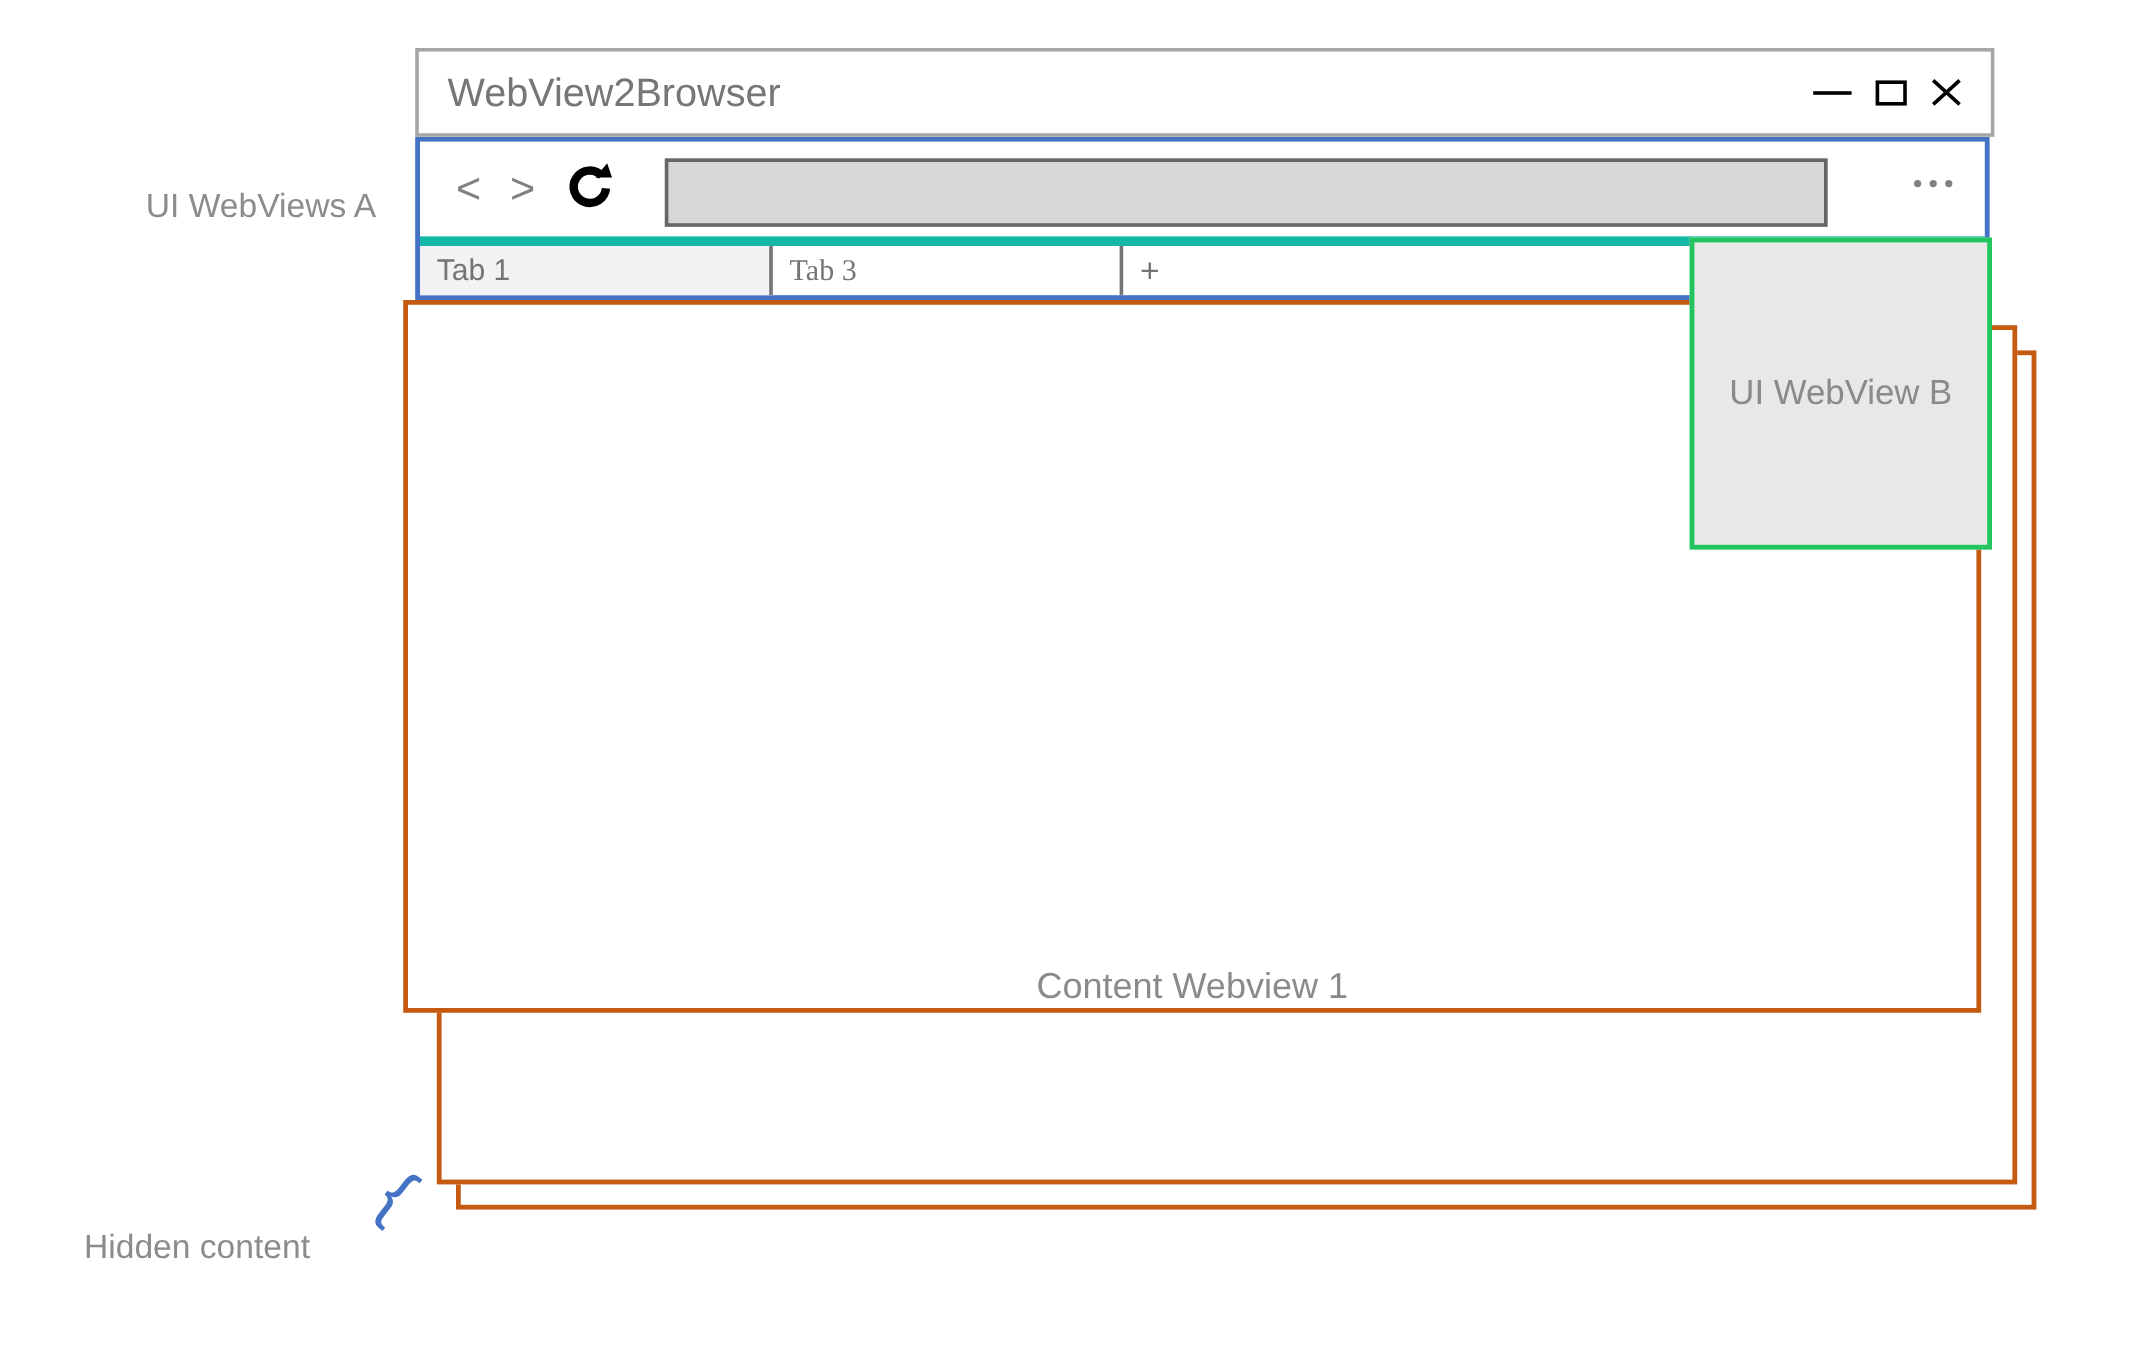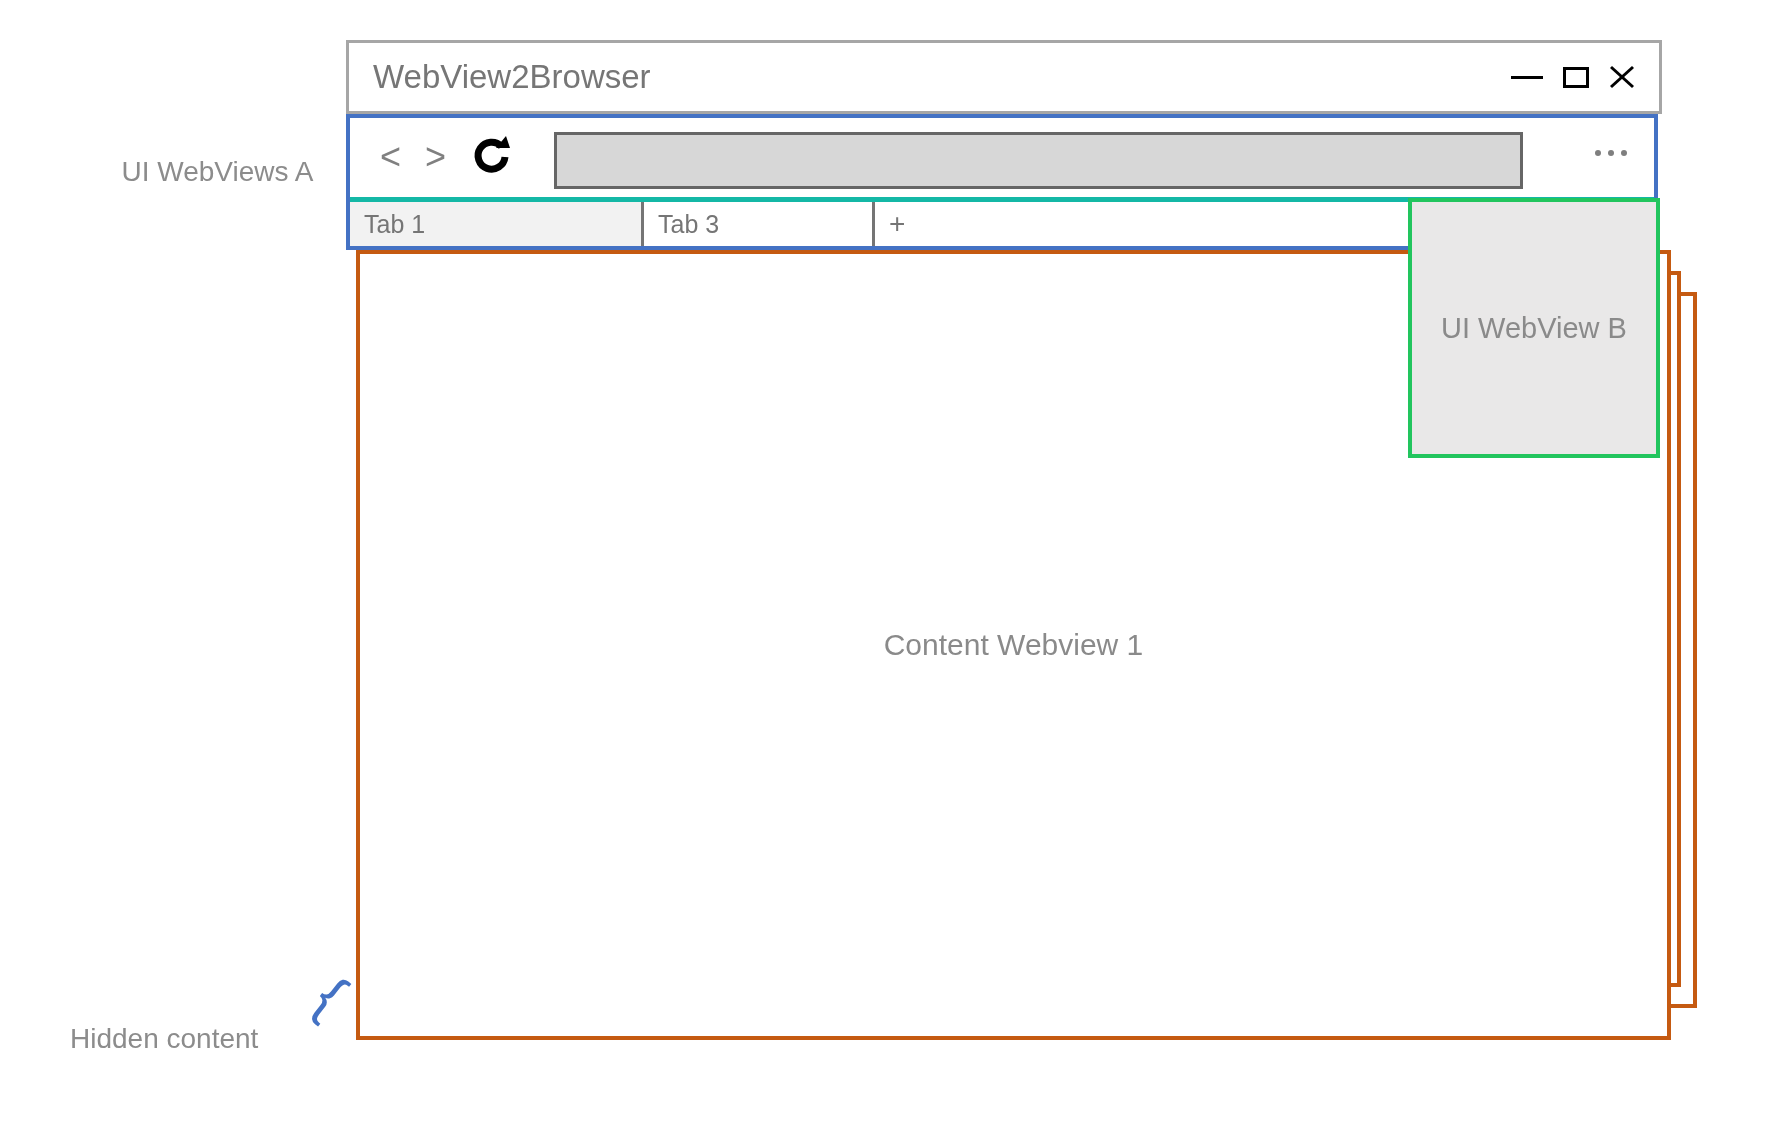--- a/index.html
+++ b/index.html
@@ -7,22 +7,22 @@
     width:1785px;height:1121px;position:relative;background:#ffffff;
     font-family:"Liberation Sans", sans-serif;overflow:hidden;
   }
   .abs{position:absolute;box-sizing:border-box;}
 
   
   .stack-rect{background:#ffffff;border:4px solid #C55A11;}
   #rect3{left:380px;top:292px;width:1317px;height:716px;}
   #rect2{left:364px;top:271px;width:1317px;height:716px;}
   #rect1{
-    left:356px;top:250px;width:1315px;height:790px;
-    display:flex;align-items:center;justify-content:center;
+    left:336px;top:250px;width:1315px;height:594px;
+    display:flex;align-items:flex-end;justify-content:center;
     color:#8a8a8a;font-size:30px;
   }
 
   
   #titlebar{
     left:346px;top:40px;width:1316px;height:74px;
     background:#ffffff;border:3px solid #A6A6A6;
     display:flex;align-items:center;z-index:5;
   }
   #titlebar .title{margin-left:24px;font-size:33px;color:#767676;}
@@ -48,28 +48,28 @@
     position:absolute;left:204px;top:14px;width:963px;height:51px;
     background:#D7D7D7;border:3px solid #666666;
   }
   #menu-dots{
     position:absolute;left:1245px;top:32px;display:flex;gap:7px;align-items:center;
   }
   #menu-dots i{width:6px;height:6px;border-radius:50%;background:#7f7f7f;}
 
   #tabrow{
     position:absolute;left:0;right:0;top:79px;bottom:0;
-    border-top:5px solid #14b8a6;display:flex;
+    border-top:8px solid #14b8a6;display:flex;
   }
   .tab{
     border-right:3px solid #757575;display:flex;align-items:center;
     padding-left:14px;font-size:25px;color:#757575;box-sizing:border-box;
   }
   .tab.active{background:#F2F2F2;}
-  #tab1{width:294px;} #tab2{width:296px;} #tab3{width:231px;}
+  #tab1{width:294px;} #tab2{width:296px;} #tab3{width:292px;font-family:Liberation Serif, serif;}
   #tabplus{flex:1;border-right:none;font-size:28px;}
 
   
   #webviewB{
     left:1408px;top:198px;width:252px;height:260px;
     background:#E9E8E8;border:4px solid #22c55e;z-index:6;
     display:flex;align-items:center;justify-content:center;
     color:#8a8a8a;font-size:29px;
   }
 

